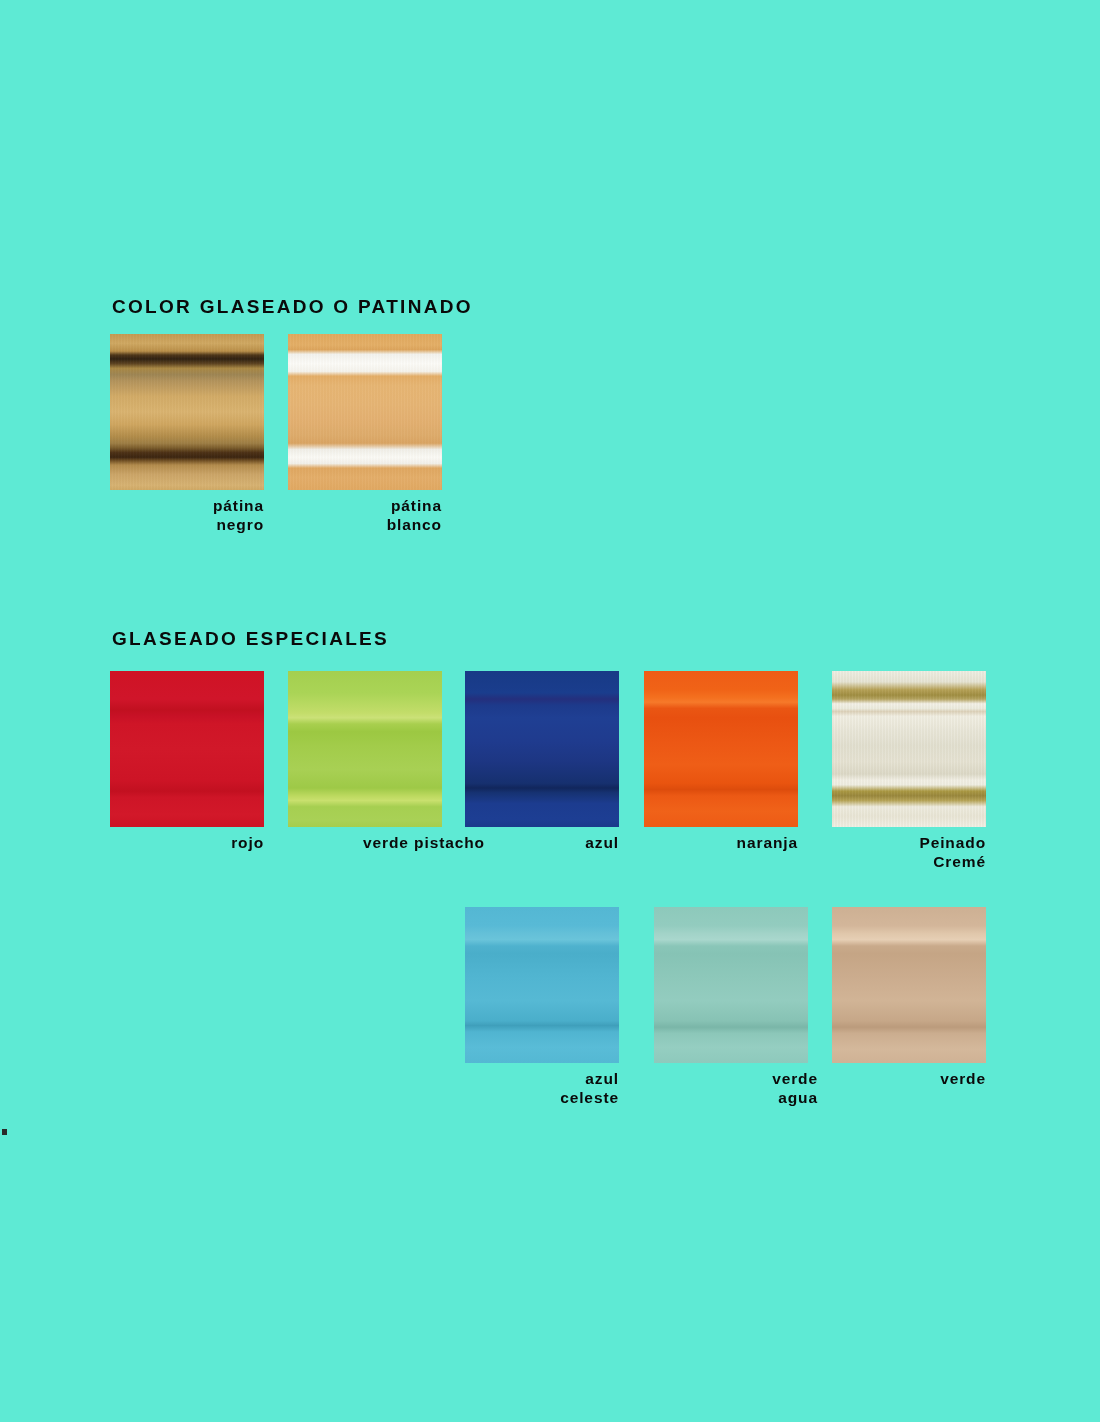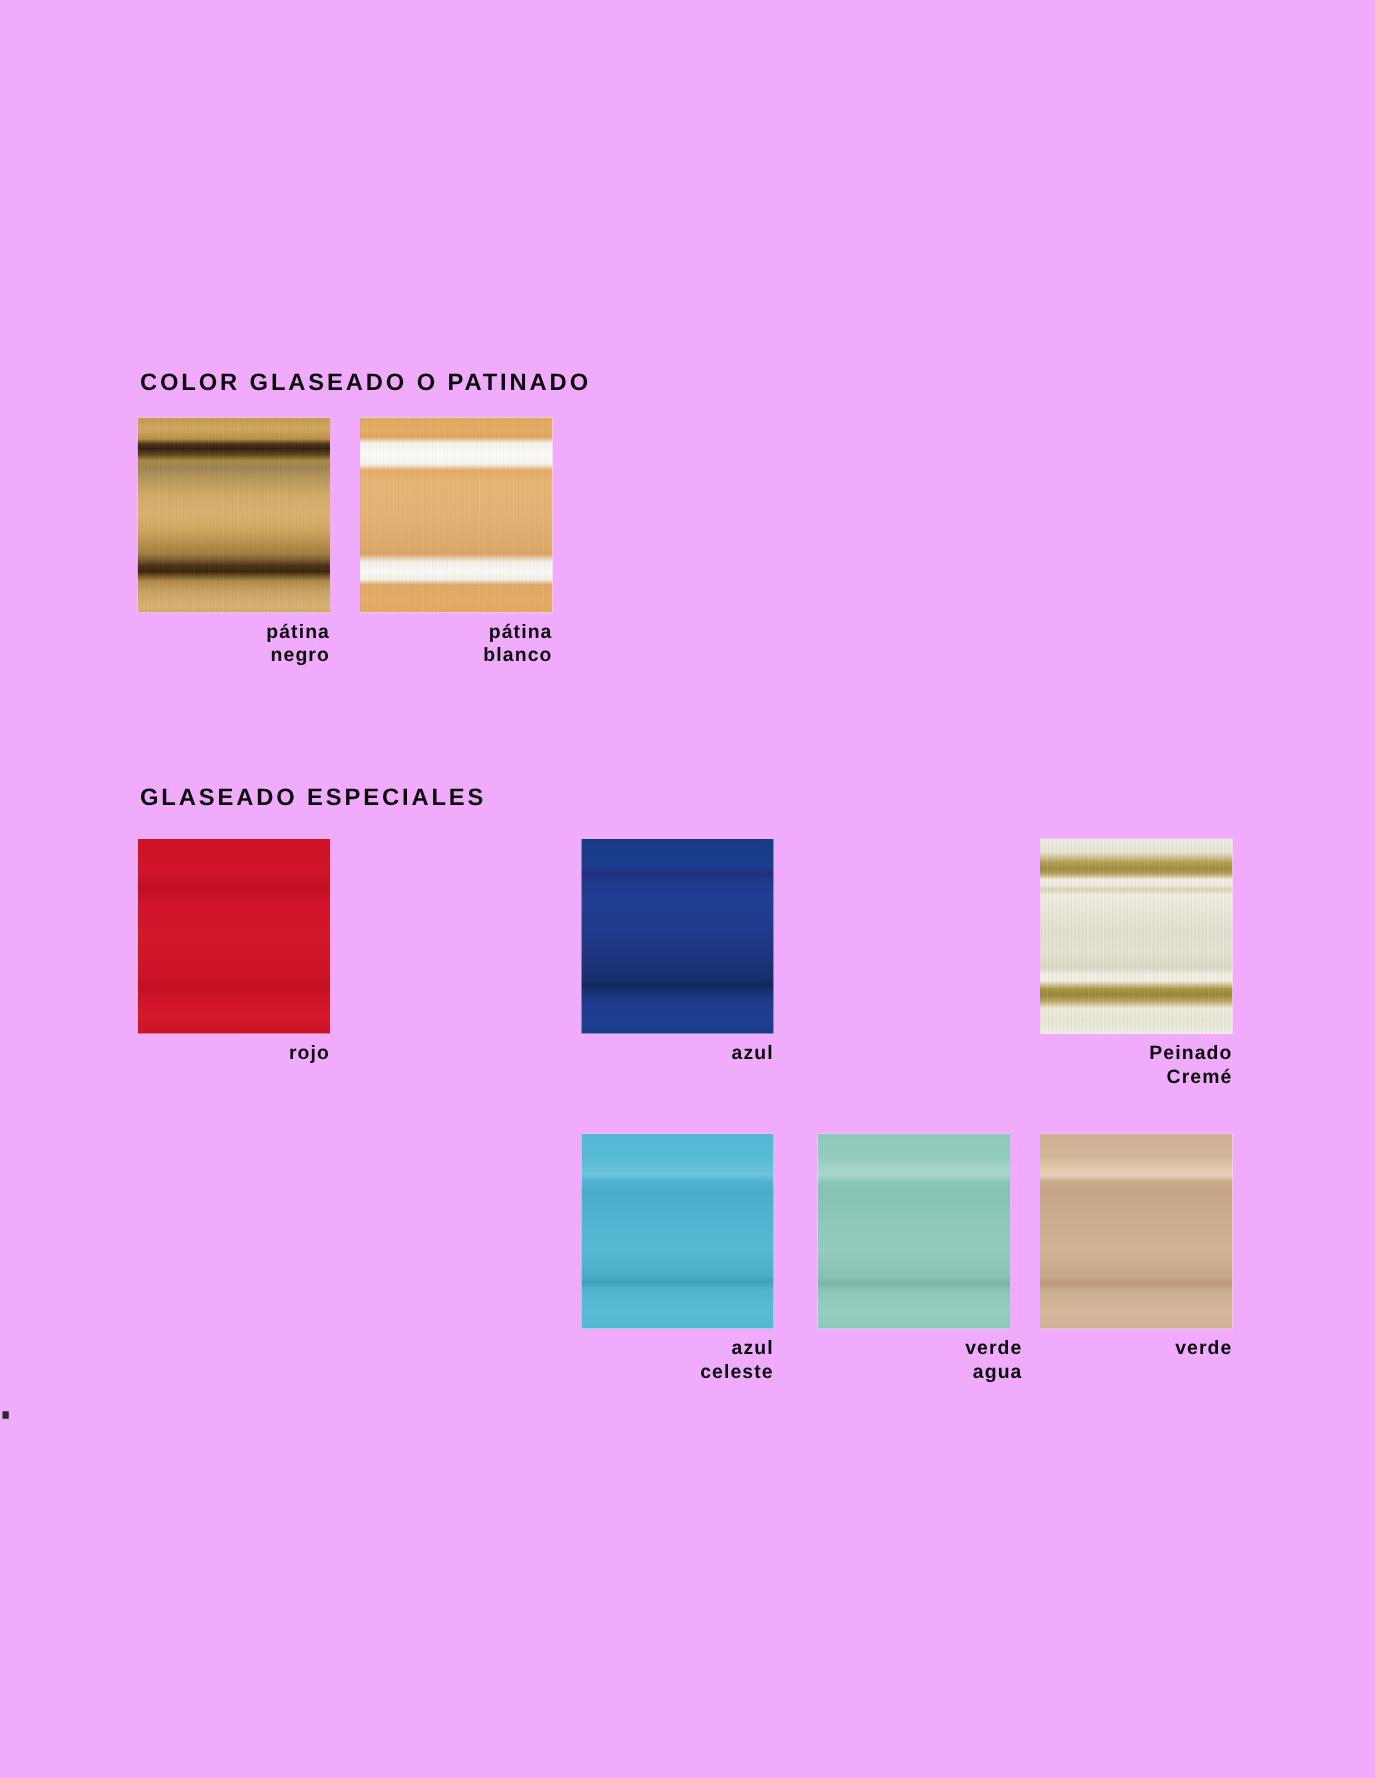--- a/index.html
+++ b/index.html
@@ -10,21 +10,21 @@
   body {
     width: 1100px;
     height: 1422px;
     position: relative;
     font-family: "Liberation Sans", sans-serif;
     overflow: hidden;
   }
   .page {
     position: absolute;
     inset: 0;
-    background: #f0abfc;
+    background: #5eead4;
   }
 
   
   .section-heading {
     position: absolute;
     font-family: "Liberation Sans", sans-serif;
     font-weight: bold;
     font-size: 19px;
     letter-spacing: 2.3px;
     color: #0a0a0a;
@@ -321,28 +321,40 @@
 
   <div class="section-heading" id="heading-especiales">GLASEADO ESPECIALES</div>
 
   <div class="swatch-cell" style="left:110px; top:671px;">
     <div class="swatch">
       <div class="tex tex-rojo"></div>
     </div>
     <div class="swatch-label">rojo</div>
   </div>
 
+  <div class="swatch-cell" style="left:288px; top:671px;">
+    <div class="swatch">
+      <div class="tex tex-verde-pistacho"></div>
+    </div>
+    <div class="swatch-label wide">verde pistacho</div>
+  </div>
 
   <div class="swatch-cell" style="left:465px; top:671px;">
     <div class="swatch">
       <div class="tex tex-azul"></div>
     </div>
     <div class="swatch-label">azul</div>
   </div>
 
+  <div class="swatch-cell" style="left:644px; top:671px;">
+    <div class="swatch">
+      <div class="tex tex-naranja"></div>
+    </div>
+    <div class="swatch-label">naranja</div>
+  </div>
 
   <div class="swatch-cell" style="left:832px; top:671px;">
     <div class="swatch">
       <div class="tex tex-peinado-creme"></div>
     </div>
     <div class="swatch-label">Peinado
 Cremé</div>
   </div>
 
   <div class="swatch-cell" style="left:465px; top:907px;">

